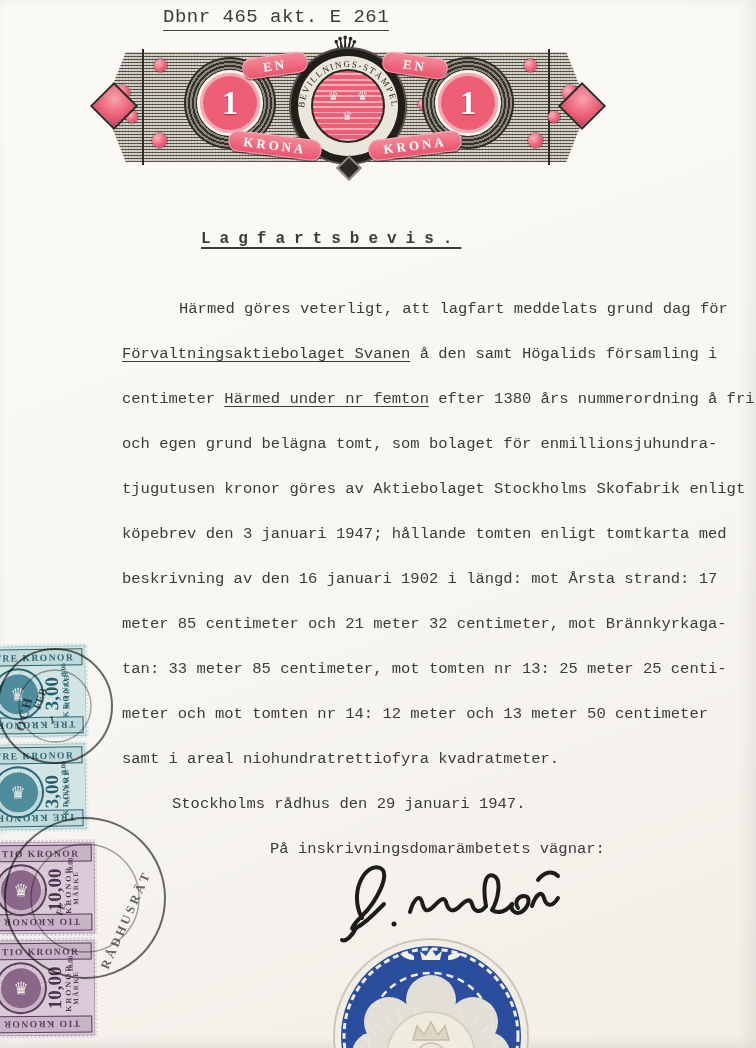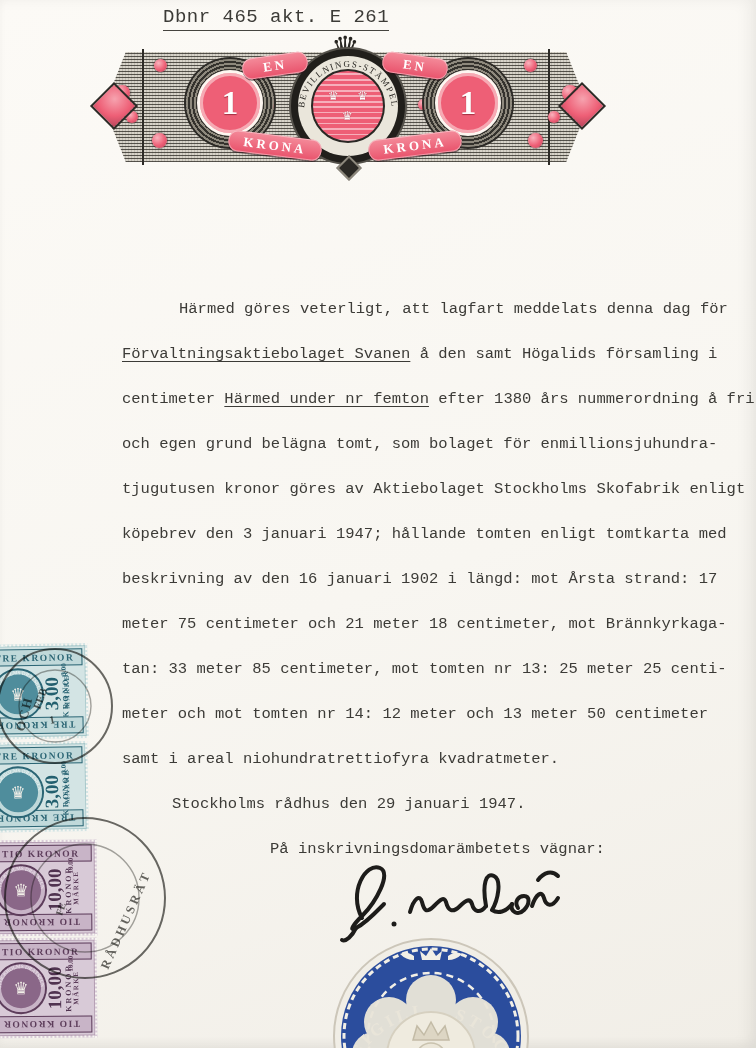--- a/index.html
+++ b/index.html
@@ -166,30 +166,31 @@
       </div>
     </div>
     <div class="pendant"></div>
 
     <div class="ribbon" style="left:146px;top:22px;width:66px;transform:rotate(-8deg)">EN</div>
     <div class="ribbon" style="left:286px;top:22px;width:66px;transform:rotate(8deg)">EN</div>
     <div class="ribbon" style="left:132px;top:102px;width:94px;transform:rotate(7deg)">KRONA</div>
     <div class="ribbon" style="left:272px;top:102px;width:94px;transform:rotate(-7deg)">KRONA</div>
   </div>
 
+  <div class="tw doc-title">Lagfartsbevis.</div>
 
   <div class="tw body-text">
-      <div class="line first"><span>Härmed göres veterligt, att lagfart meddelats denna dag för</span></div>
+      <div class="line first"><span>Härmed göres veterligt, att lagfart meddelats grund dag för</span></div>
       <div class="line"><span class="u">Förvaltningsaktiebolaget Svanen</span><span> å den samt Högalids församling i</span></div>
       <div class="line"><span>centimeter </span><span class="u">Härmed under nr femton</span><span> efter 1380 års nummerordning å fri</span></div>
       <div class="line"><span>och egen grund belägna tomt, som bolaget för enmillionsjuhundra-</span></div>
       <div class="line"><span>tjugutusen kronor göres av Aktiebolaget Stockholms Skofabrik enligt</span></div>
       <div class="line"><span>köpebrev den 3 januari 1947; hållande tomten enligt tomtkarta med</span></div>
       <div class="line"><span>beskrivning av den 16 januari 1902 i längd: mot Årsta strand: 17</span></div>
-      <div class="line"><span>meter 75 centimeter och 21 meter 18 centimeter, mot Brännkyrkaga-</span></div>
+      <div class="line"><span>meter 85 centimeter och 21 meter 32 centimeter, mot Brännkyrkaga-</span></div>
       <div class="line"><span>tan: 33 meter 85 centimeter, mot tomten nr 13: 25 meter 25 centi-</span></div>
       <div class="line"><span>meter och mot tomten nr 14: 12 meter och 13 meter 50 centimeter</span></div>
       <div class="line"><span>samt i areal niohundratrettiofyra kvadratmeter.</span></div>
       <div class="line date"><span>Stockholms rådhus den 29 januari 1947.</span></div>
       <div class="line behalf"><span>På inskrivningsdomarämbetets vägnar:</span></div>
     </div>
 
   <svg class="signature" width="250" height="92" viewBox="0 0 250 92">
     <g fill="none" stroke="#1d1c1a" stroke-width="4" stroke-linecap="round" stroke-linejoin="round">
       <path d="M30,64 C16,38 34,8 48,14 C60,19 44,48 30,62 C22,70 16,78 24,74 C34,69 44,58 52,50"></path>

